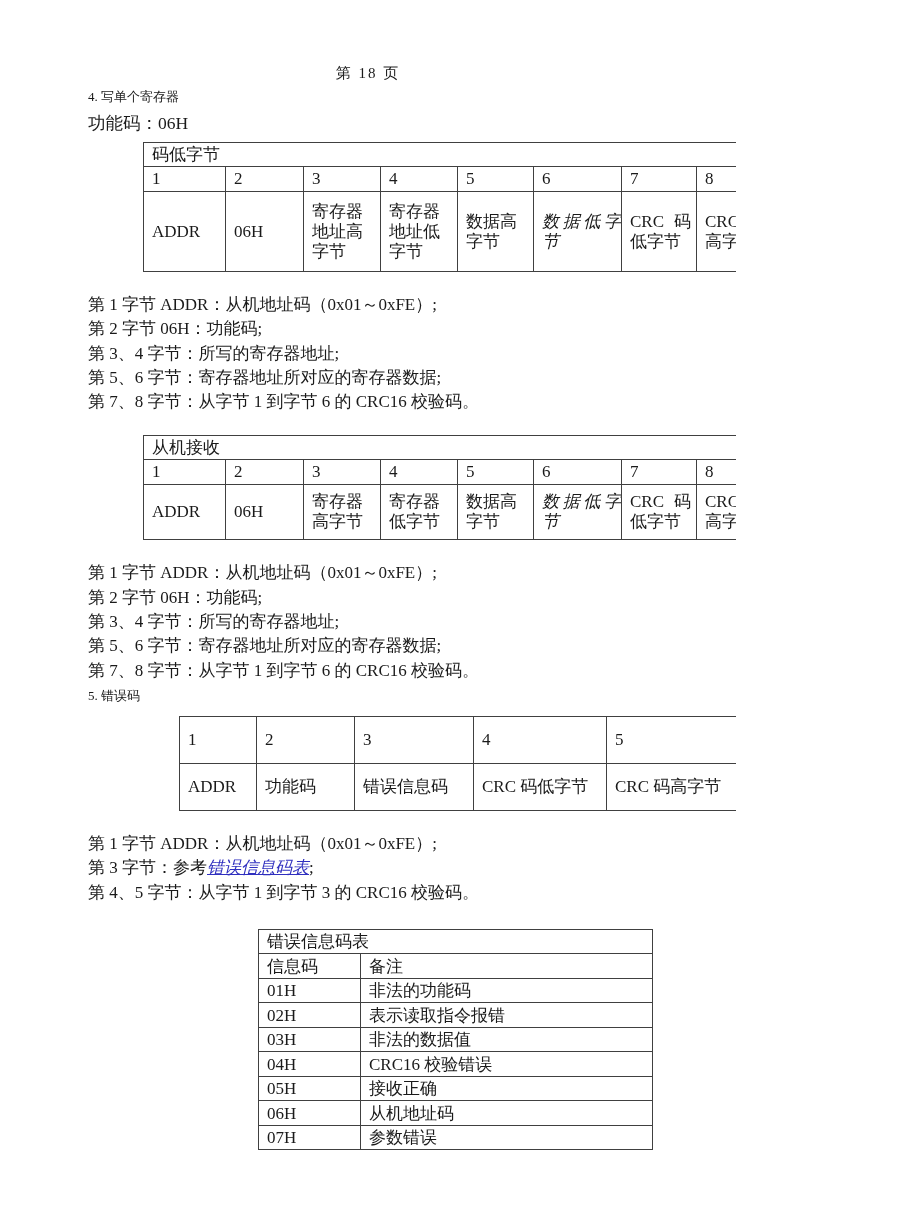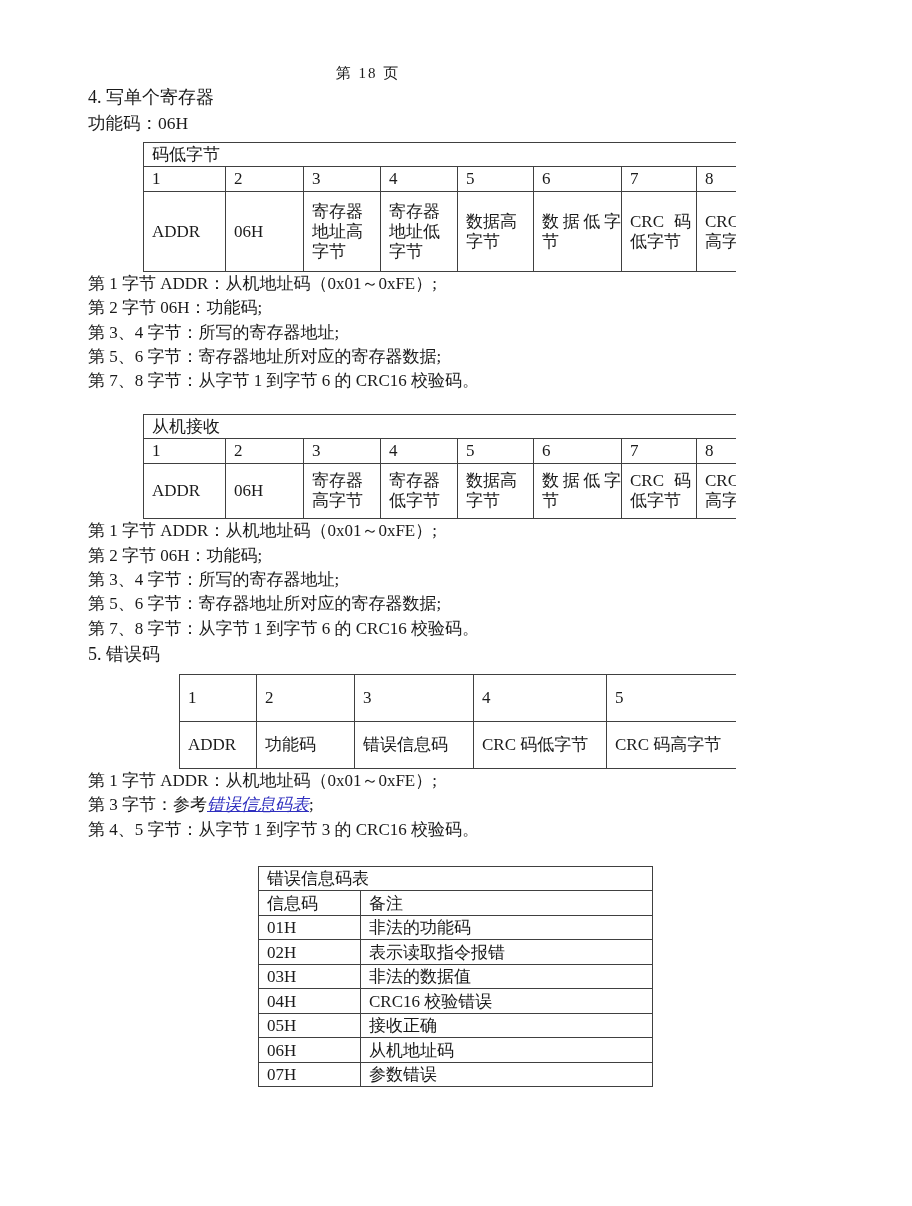--- a/index.html
+++ b/index.html
@@ -16,21 +16,21 @@
     overflow: hidden;
   }
   .page-number {
     text-align: center;
     font-size: 15px;
     letter-spacing: 2px;
     height: 22px;
     line-height: 22px;
   }
   .sec-heading {
-    font-size: 18px;
+    font-size: 13px;
     line-height: 26px;
     height: 26px;
   }
   .func-line {
     font-size: 17.5px;
     line-height: 26px;
     height: 26px;
   }
   table {
     border-collapse: collapse;
@@ -51,28 +51,29 @@
   .frame-table td.caption { height: 23px; line-height: 23px; }
   .frame-table tr.numbers td { height: 25px; line-height: 22px; }
   .t1 { margin-top: 6px; }
   .t1 tr.data td { height: 80px; }
   .t2 { margin-top: 21px; }
   .t2 tr.data td { height: 55px; }
   td.j {
     text-align: justify;
     text-align-last: left;
     padding-right: 0;
+    font-style: italic;
   }
   td.jc { 
     text-align: justify;
     text-align-last: left;
     padding-right: 5px;
   }
   
-  .notes { }
+  .notes { margin-top: 21px; }
   .notes .note-line { line-height: 24.3px; white-space: nowrap; }
   .sec5-heading { }
   
   .t3 { width: 558px; margin-left: 91px; margin-top: 7px; }
   .t3 tr td { height: 47px; }
   .t3 tr.numbers td { vertical-align: middle; }
   
   .t4 { width: 394px; margin-left: 170px; margin-top: 24px; }
   .t4 td { height: 24.5px; line-height: 23px; }
   a.doc-link {

